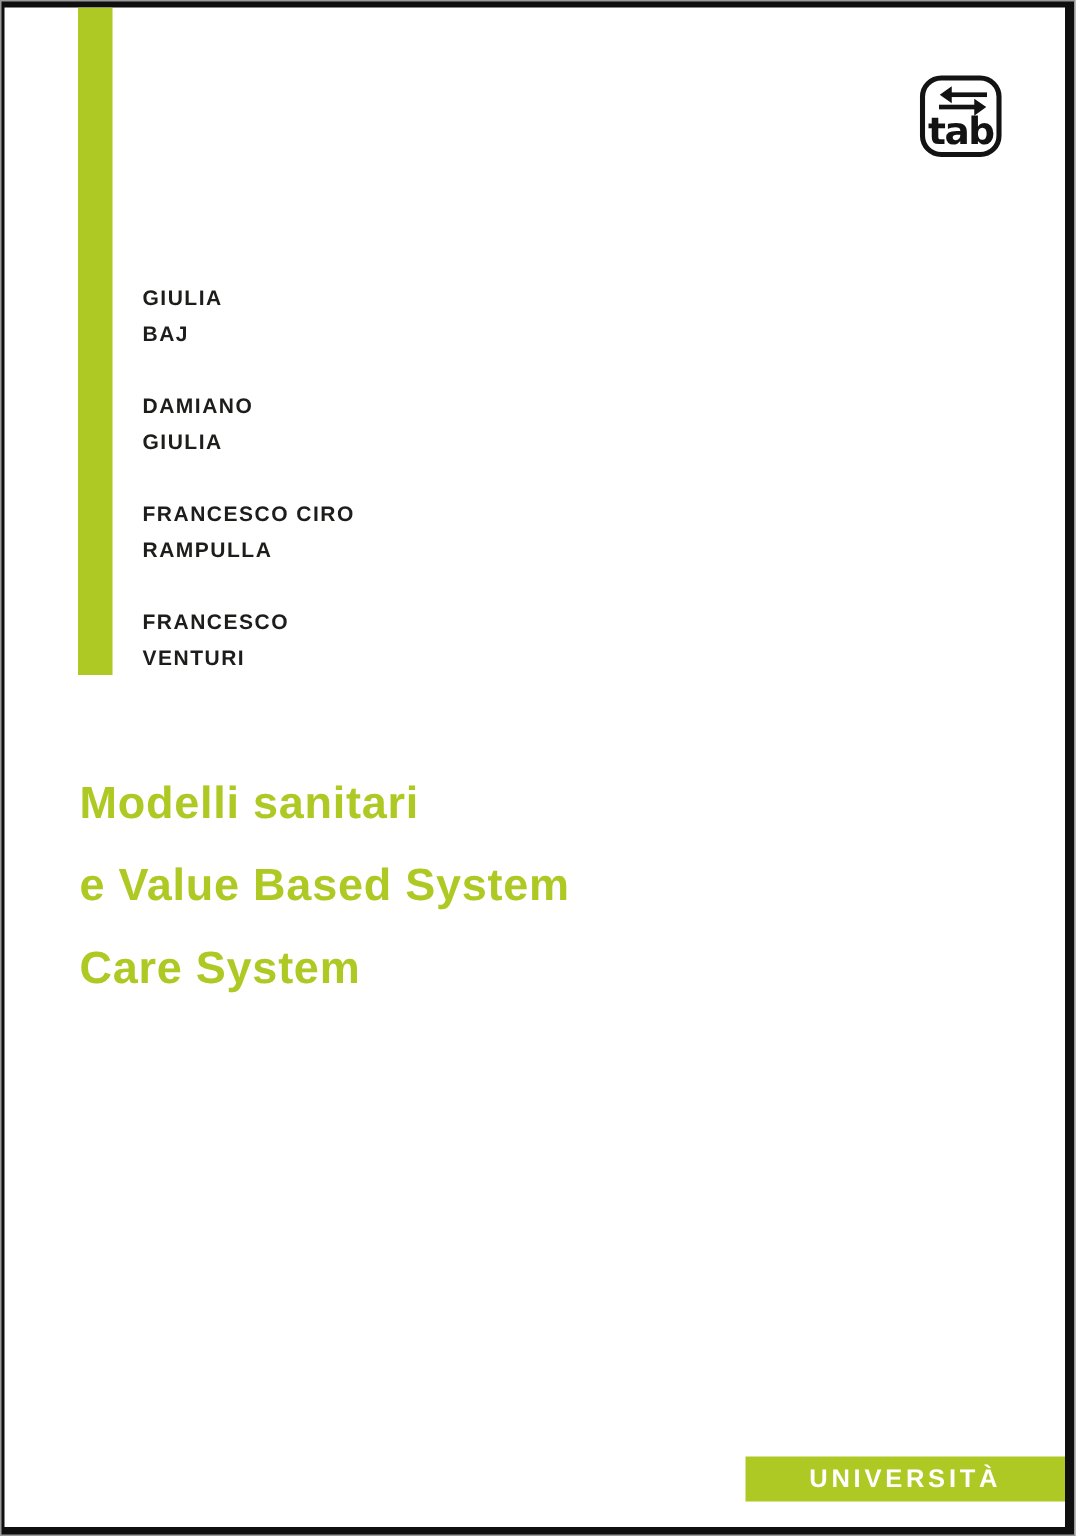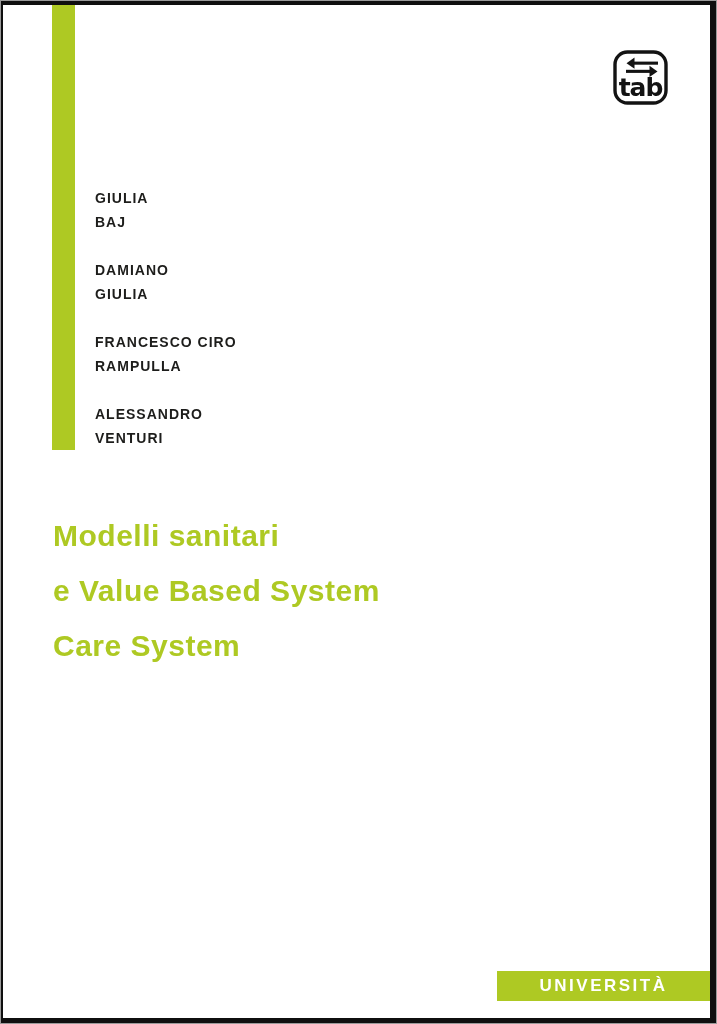--- a/index.html
+++ b/index.html
@@ -123,21 +123,21 @@
       </div>
       <div class="author">
         <span>DAMIANO</span>
         <span>GIULIA</span>
       </div>
       <div class="author">
         <span>FRANCESCO CIRO</span>
         <span>RAMPULLA</span>
       </div>
       <div class="author">
-        <span>ALESSANDRO</span>
+        <span>FRANCESCO</span>
         <span>VENTURI</span>
       </div>
     </div>
 
     <h1 class="title">
       <span>Modelli sanitari</span>
       <span>e Value Based System</span>
       <span>Care System</span>
     </h1>
 

